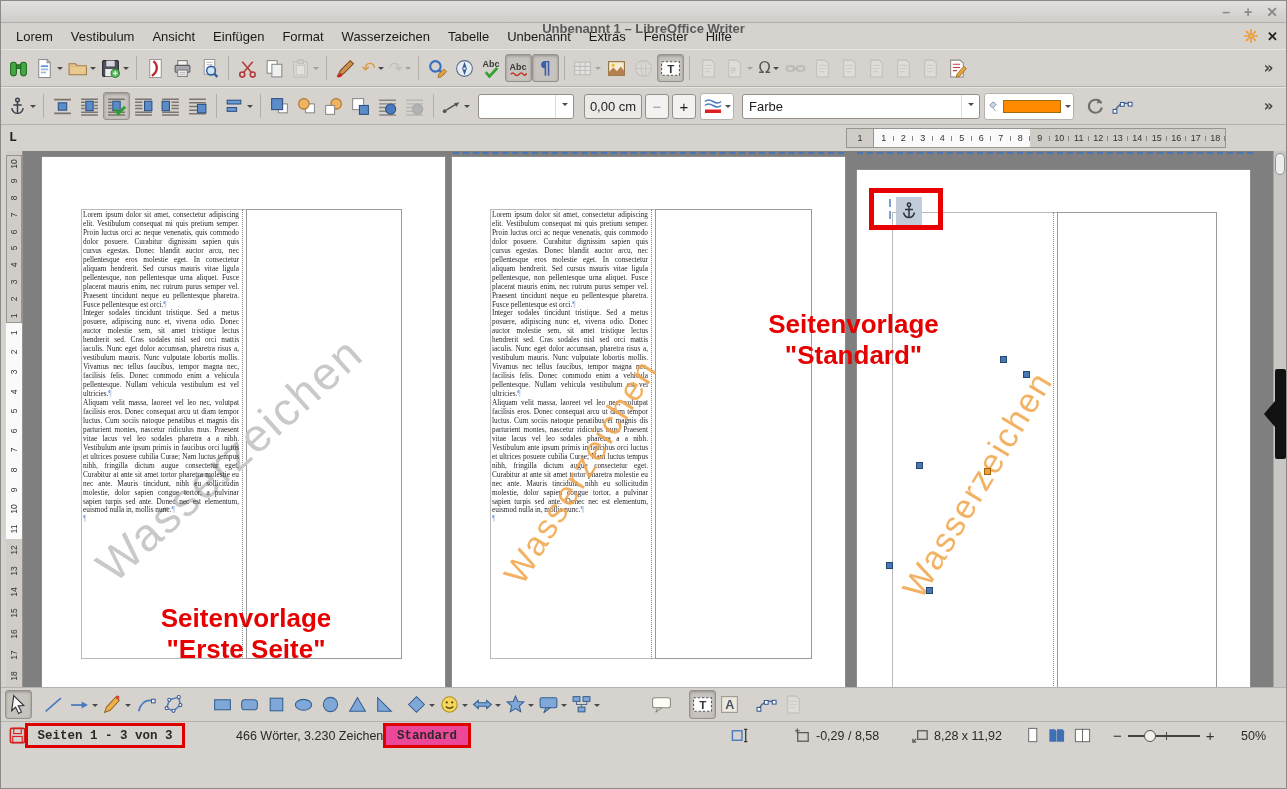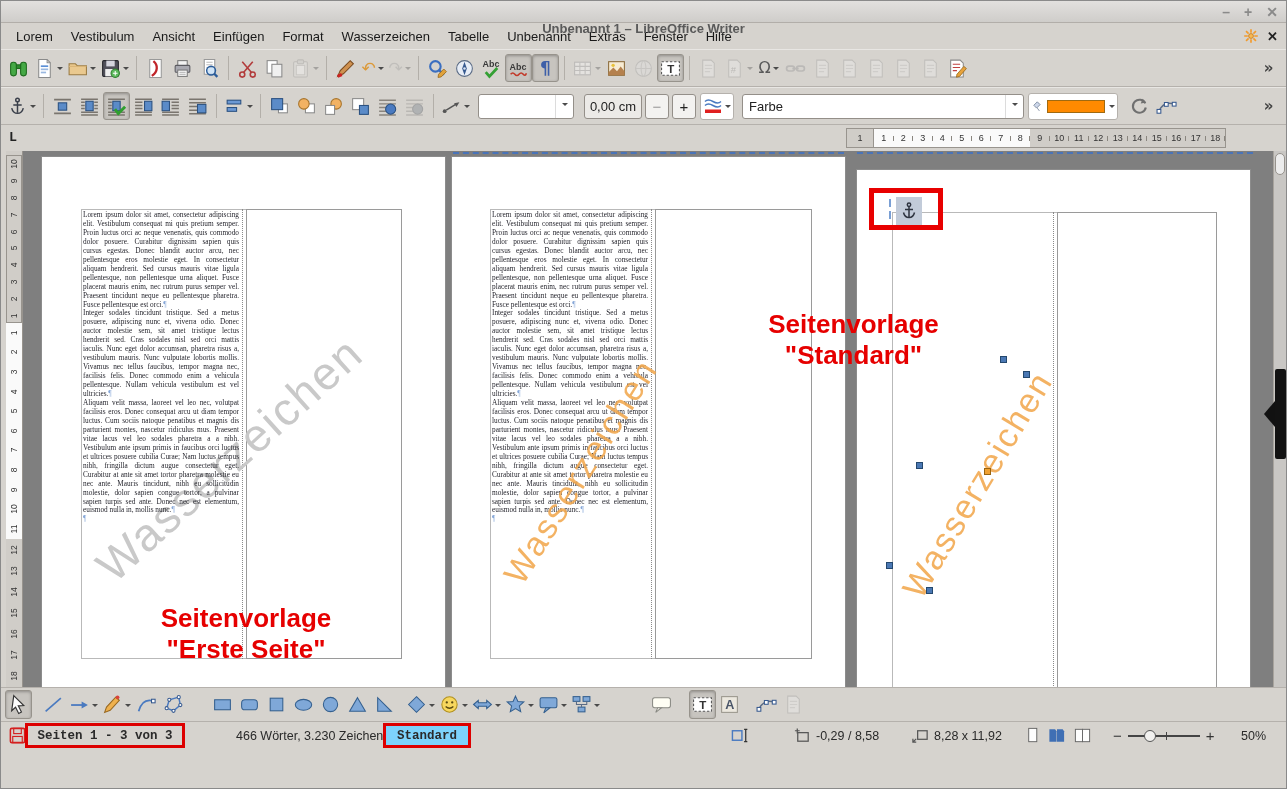--- a/index.html
+++ b/index.html
@@ -71,21 +71,21 @@
   #scrollthumb{position:absolute;left:1px;top:2px;width:10px;height:22px;background:#ececec;border:1px solid #96928c;border-radius:6px;}
   #sidebar-bar{position:absolute;left:1px;top:218px;width:11px;height:90px;background:#121212;border-radius:2px;}
   #sidebar-arrow{position:absolute;right:11px;top:250px;width:0;height:0;border-top:13px solid transparent;border-bottom:13px solid transparent;border-right:11px solid #111;z-index:8;}
   
   #drawbar{height:34px;display:flex;align-items:center;background:#d6d3ce;border-top:1px solid #b5b1ac;padding-left:4px;}
   #drawbar .tbtn{height:29px;}
   
   #statusbar{position:relative;height:27px;background:#d6d3ce;border-top:1px solid #b5b1ac;font-size:12.5px;color:#2a2a2a;}
   .sb{position:absolute;top:0;height:27px;display:flex;align-items:center;}
   .redbox{border:3px solid #dd0000;justify-content:center;font-family:Liberation Mono, monospace;}
-  #sb-style{background:#7dd3fc;font-weight:bold;}
+  #sb-style{background:#ec4899;font-weight:bold;}
   #sb-pages{font-weight:bold;}
   .sbicon svg{width:19px;height:19px;display:block;}
   #zoomslider{display:flex;align-items:center;gap:6px;}
   #zoomslider .track{position:relative;width:72px;height:2px;background:#444;}
   #zoomslider .knob{position:absolute;left:16px;top:-5px;width:12px;height:12px;border-radius:50%;background:#f2f1ef;border:1px solid #555;}
   #zoomslider .tick{position:absolute;left:38px;top:-3px;width:1.6px;height:8px;background:#444;}
   .zchar{font-size:15px;color:#333;}
 </style>
 </head>
 <body>
@@ -459,21 +459,21 @@
     <span class="spin" style="margin-left:10px">0,00 cm</span>
     <span class="sqbtn dim">−</span>
     <span class="sqbtn">+</span>
     <span class="splitbtn">
       <svg width="20" height="20" viewBox="0 0 20 20">
           <path d="M2 5.5q3-2.8 8 0t8 0M2 9.5q3-2.8 8 0t8 0" stroke="#4a7ac0" stroke-width="1.5" fill="none"></path>
           <rect x="2" y="13.5" width="16" height="3.5" fill="#e02020"></rect>
         </svg>
       <span class="da"></span>
     </span>
-    <span class="combo" style="width:282px;margin-left:8px">
+    <span class="combo" style="width:238px;margin-left:8px">
       <span class="cv">Farbe</span>
         <span class="cb">
           <span class="da" style="margin:0"></span>
         </span>
     </span>
     <span class="splitbtn">
       <svg width="14" height="14" viewBox="0 0 20 20">
           <path d="M4 9l5-5 4 4-5 5z" fill="#cdd7ea" stroke="#5a6b85"></path>
           <path d="M9 13l3 4" stroke="#5a6b85"></path>
         </svg>

